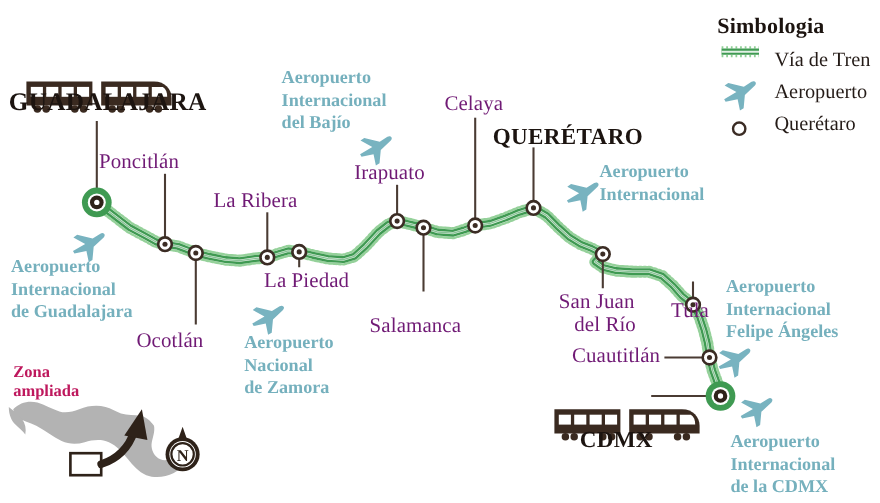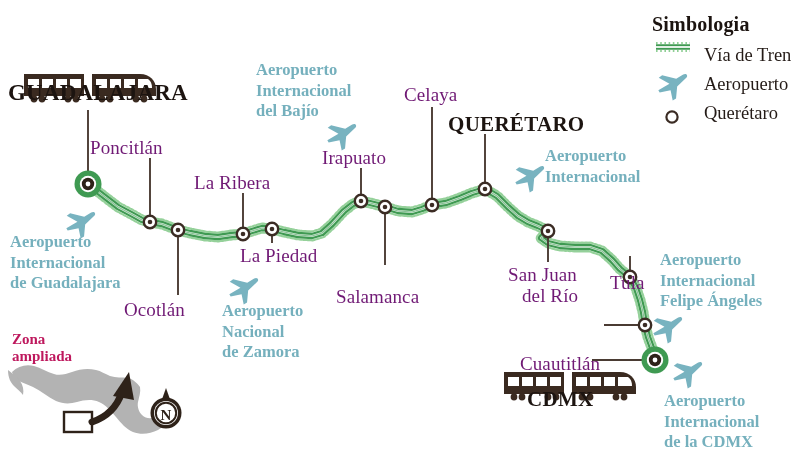--- a/index.html
+++ b/index.html
@@ -259,21 +259,21 @@
 
   <div class="lbl station-label" style="left:336px;top:269px;margin-top:18px;">Salamanca</div>
 
   <div class="lbl station-label" style="left:404px;top:85px;">Celaya</div>
 
   <div class="lbl station-label" style="left:508px;top:265px;">San Juan</div>
   <div class="lbl station-label" style="left:522px;top:286px;">del Río</div>
 
   <div class="lbl station-label" style="left:610px;top:236px;margin-top:37px;">Tula</div>
 
-  <div class="lbl station-label" style="left:520px;top:314px;margin-top:40px;">Cuautitlán</div>
+  <div class="lbl station-label" style="left:520px;top:314px;">Cuautitlán</div>
 
   <div class="lbl airport-label" style="left:10px;top:232px;">
     <div>Aeropuerto</div>
     <div>Internacional</div>
     <div>de Guadalajara</div>
   </div>
 
   <div class="lbl airport-label" style="left:222px;top:301px;">
     <div>Aeropuerto</div>
     <div>Nacional</div>

